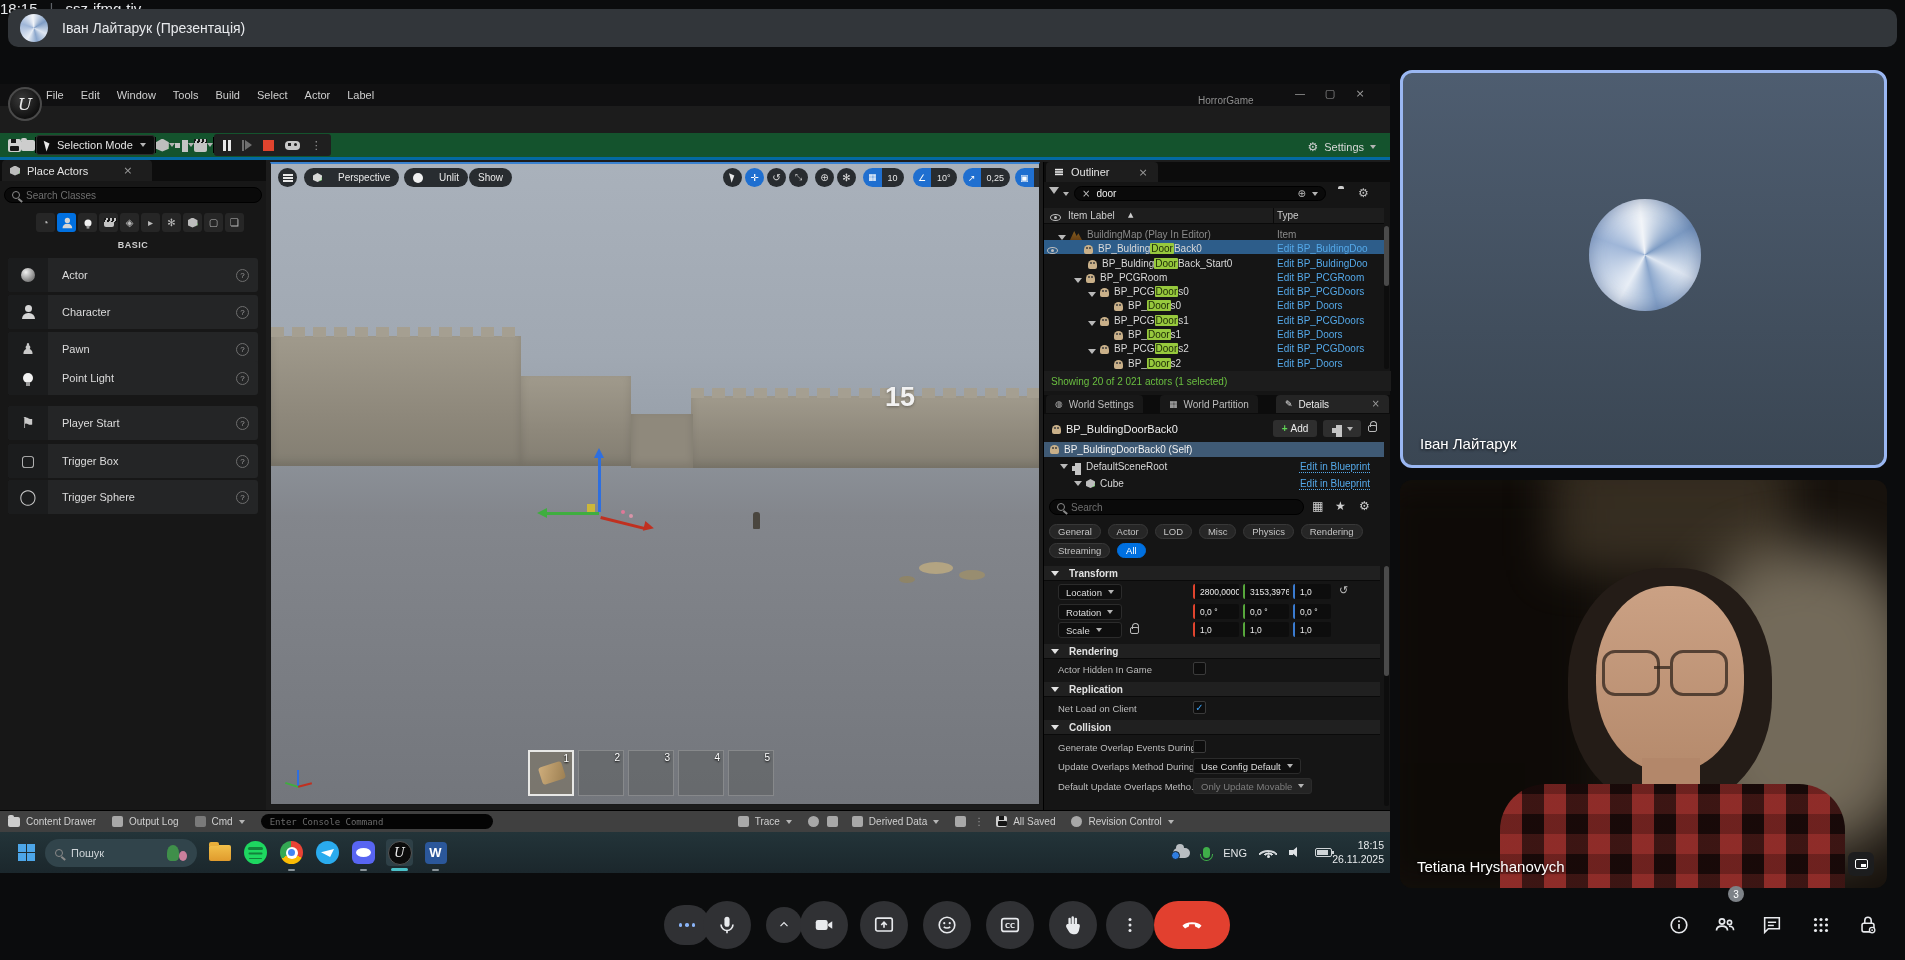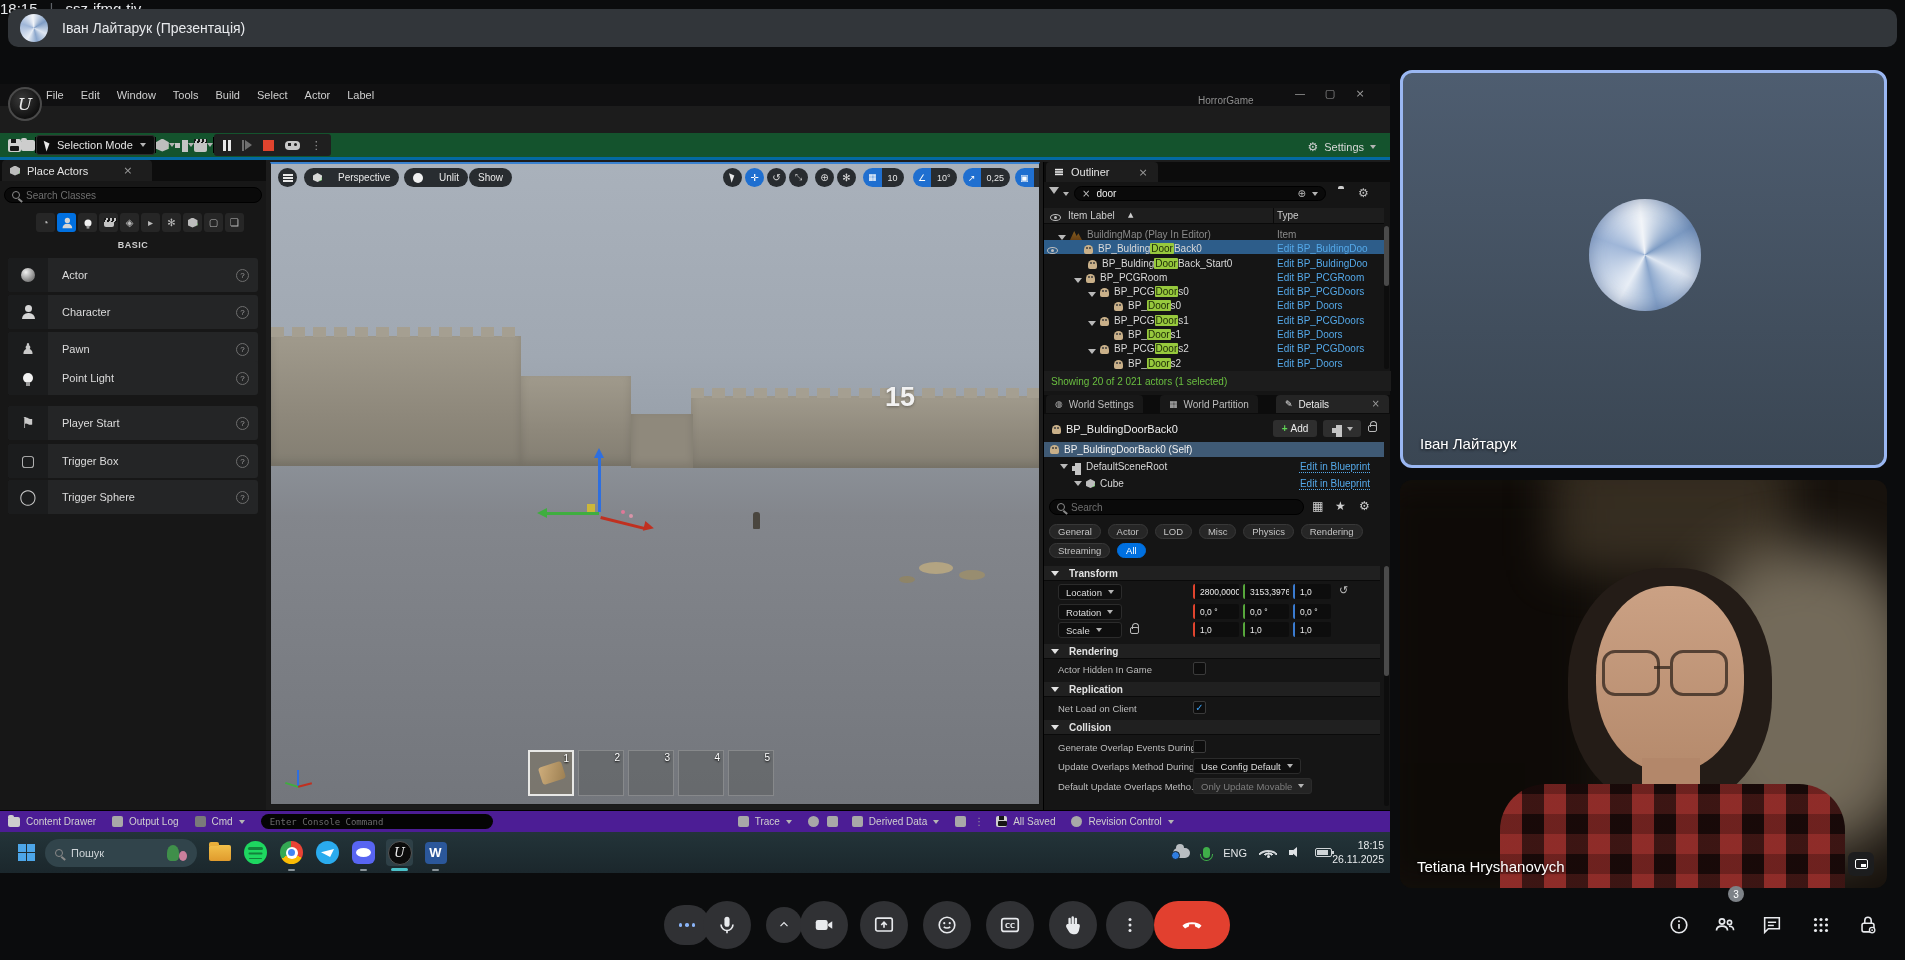--- a/index.html
+++ b/index.html
@@ -126,21 +126,21 @@
 .val{position:absolute;height:15px;background:#0d0d0d;border-radius:2px;display:flex;align-items:center;padding-left:5px;font-size:8.5px;color:#ececec;overflow:hidden;white-space:nowrap}
 .val.vx{border-left:2px solid #e0442e}.val.vy{border-left:2px solid #57a73c}.val.vz{border-left:2px solid #3a7bd0}
 .plabel2{position:absolute;left:14px;font-size:9.5px;color:#bdbdbd;white-space:nowrap}
 .cb{position:absolute;left:149px;width:13px;height:13px;background:#0d0d0d;border:1px solid #3a3a3a;border-radius:2px;color:#39a0f4;font-size:10px;text-align:center;line-height:12px}
 .lockico{width:9px;height:7px;border:1.4px solid #b9b9b9;border-radius:2px;position:relative;display:inline-block}
 .lockico:before{content:"";position:absolute;left:1px;top:-5px;width:5px;height:5px;border:1.4px solid #b9b9b9;border-bottom:none;border-radius:4px 4px 0 0}
 .scroll{position:absolute;width:5px;background:#0d0d0d;border-radius:3px}
 .thumb{position:absolute;left:0;width:5px;background:#4a4a4a;border-radius:3px}
 
 
-.uestatus{left:0;top:726px;width:1390px;height:22px;background:#4c1d95;border-top:1px solid #000;display:flex;align-items:center;font-size:10px;color:#cfcfcf}
+.uestatus{left:0;top:726px;width:1390px;height:22px;background:#404040;border-top:1px solid #000;display:flex;align-items:center;font-size:10px;color:#cfcfcf}
 .us-item{display:flex;align-items:center;gap:6px;margin-right:16px}
 .console{width:232px;height:15px;background:#040404;border-radius:8px;display:flex;align-items:center;padding:0 9px;color:#6b6b6b;font-family:"DejaVu Sans Mono",monospace;font-size:9px}
 .mini{width:11px;height:11px;background:#a8a8a8;border-radius:2px;display:inline-block}
 
 
 .taskbar{left:0;top:748px;width:1390px;height:41px;background:linear-gradient(#233439,#1b272c);display:flex;align-items:center}
 .winlogo{width:17px;height:17px;display:grid;grid-template-columns:8px 8px;grid-gap:1px;margin-left:18px}
 .winlogo i{background:#4da6e8;display:block;height:8px}
 .tb-search{margin-left:10px;width:152px;height:28px;background:#31444b;border-radius:14px;display:flex;align-items:center;gap:8px;padding:0 10px;color:#cdd3d6;font-size:11px;position:relative}
 .tb-plant1{position:absolute;right:18px;top:6px;width:12px;height:16px;background:#3f8f4a;border-radius:50% 50% 30% 30%}

